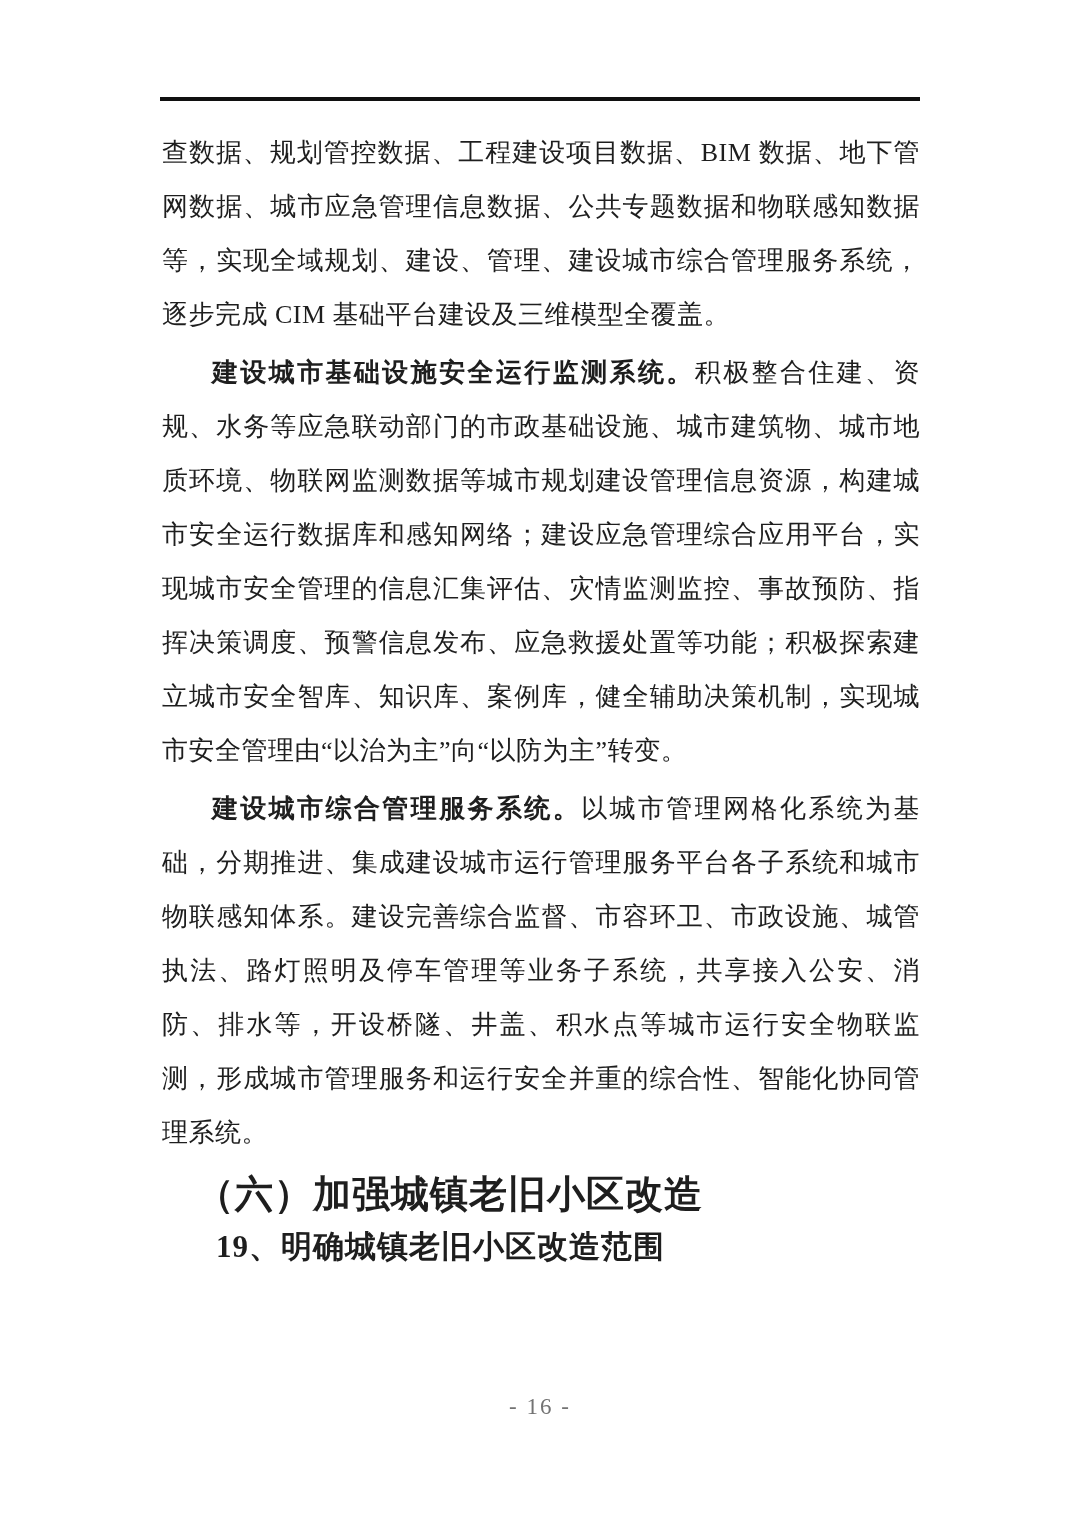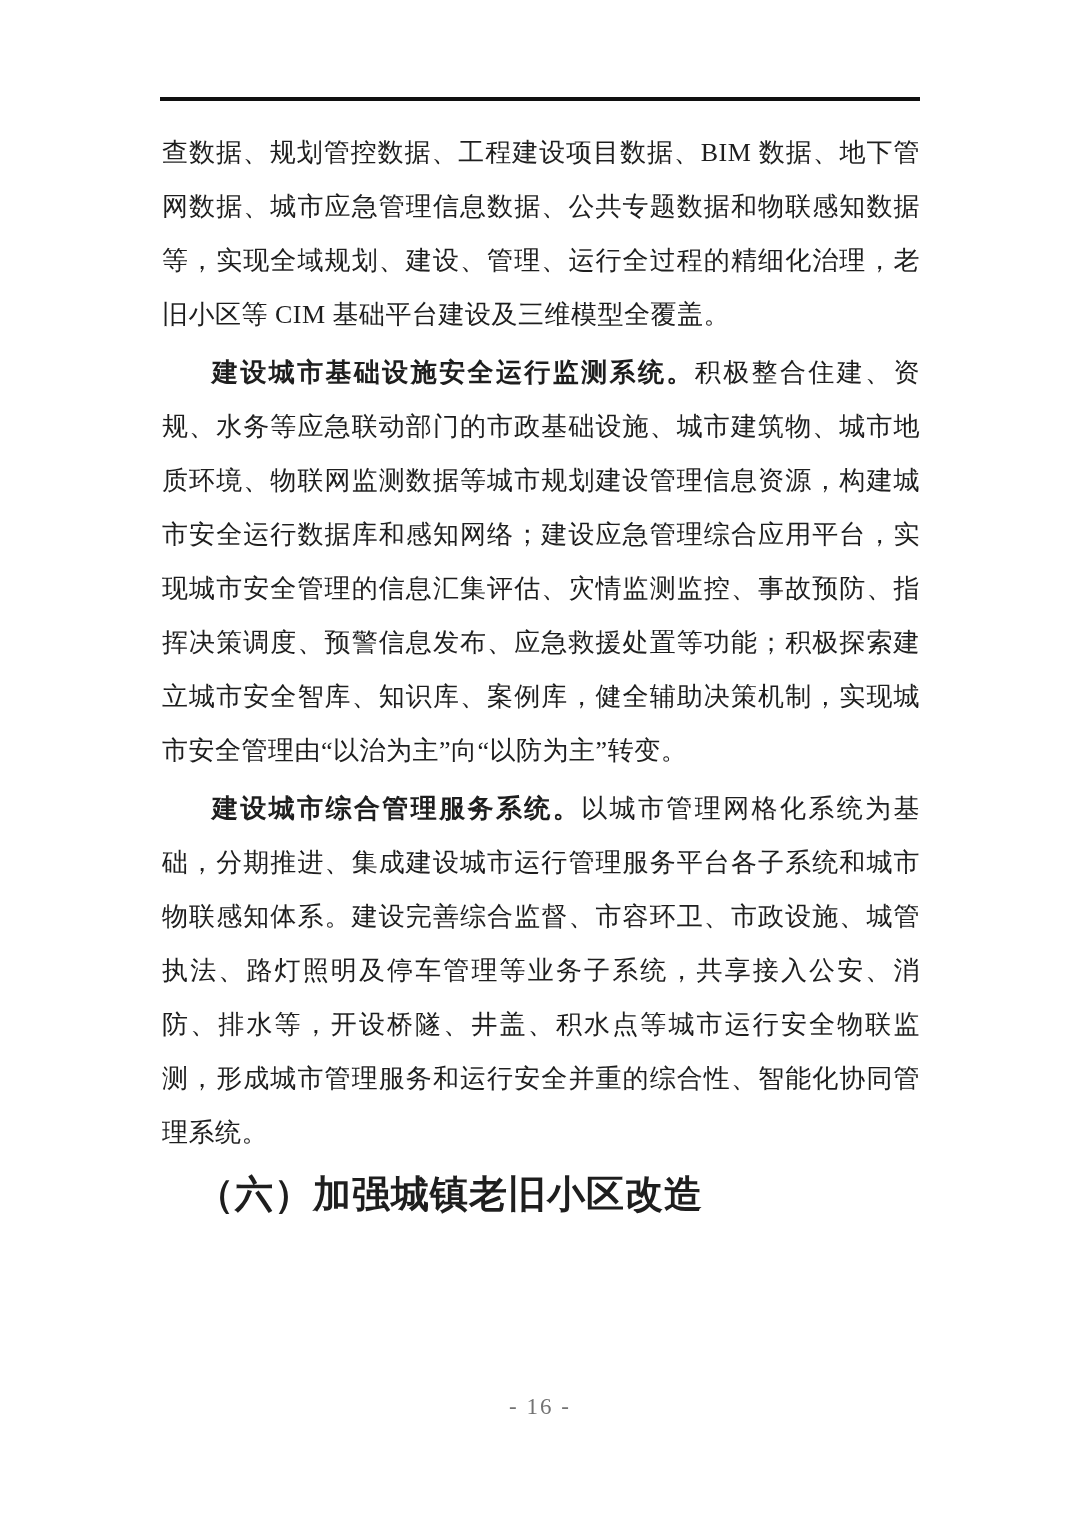--- a/index.html
+++ b/index.html
@@ -75,27 +75,28 @@
 </style>
 </head>
 <body>
 
 <div class="page">
 
   <div class="header-rule"></div>
 
   <div class="content">
 
-    <p class="body-par"><span>查数据、规划管控数据、工程建设项目数据、BIM 数据、地下管网数据、城市应急管理信息数据、公共专题数据和物联感知数据等，实现全域规划、建设、管理、运行全过程的精细化治理，老旧小区等 CIM 基础平台建设及三维模型全覆盖。</span></p>
+    <p class="body-par"><span>查数据、规划管控数据、工程建设项目数据、BIM 数据、地下管网数据、城市应急管理信息数据、公共专题数据和物联感知数据等，实现全域规划、建设、管理、建设城市综合管理服务系统，逐步完成 CIM 基础平台建设及三维模型全覆盖。</span></p>
 
     <p class="body-par indent"><b>建设城市基础设施安全运行监测系统。</b><span>积极整合住建、资规、水务等应急联动部门的市政基础设施、城市建筑物、城市地质环境、物联网监测数据等城市规划建设管理信息资源，构建城市安全运行数据库和感知网络；建设应急管理综合应用平台，实现城市安全管理的信息汇集评估、灾情监测监控、事故预防、指挥决策调度、预警信息发布、应急救援处置等功能；积极探索建立城市安全智库、知识库、案例库，健全辅助决策机制，实现城市安全管理由“以治为主”向“以防为主”转变。</span></p>
 
     <p class="body-par indent"><b>建设城市综合管理服务系统。</b><span>以城市管理网格化系统为基础，分期推进、集成建设城市运行管理服务平台各子系统和城市物联感知体系。建设完善综合监督、市容环卫、市政设施、城管执法、路灯照明及停车管理等业务子系统，共享接入公安、消防、排水等，开设桥隧、井盖、积水点等城市运行安全物联监测，形成城市管理服务和运行安全并重的综合性、智能化协同管理系统。</span></p>
 
     <h2 class="section-heading">（六）加强城镇老旧小区改造</h2>
 
+    <h3 class="item-heading">19、明确城镇老旧小区改造范围</h3>
 
 
   </div>
 
   <div class="page-number">- 16 -</div>
 
 </div>
 
 </body></html>

